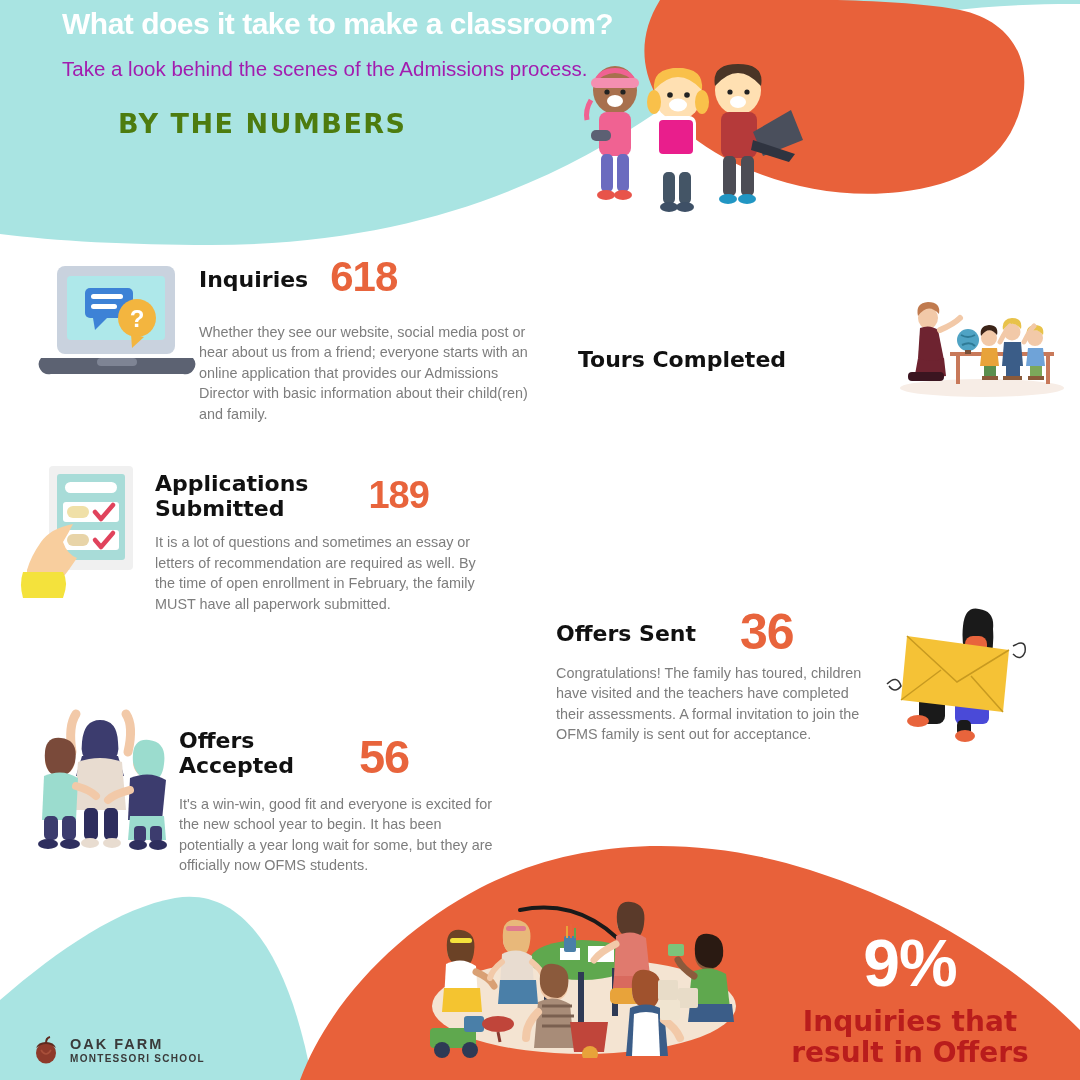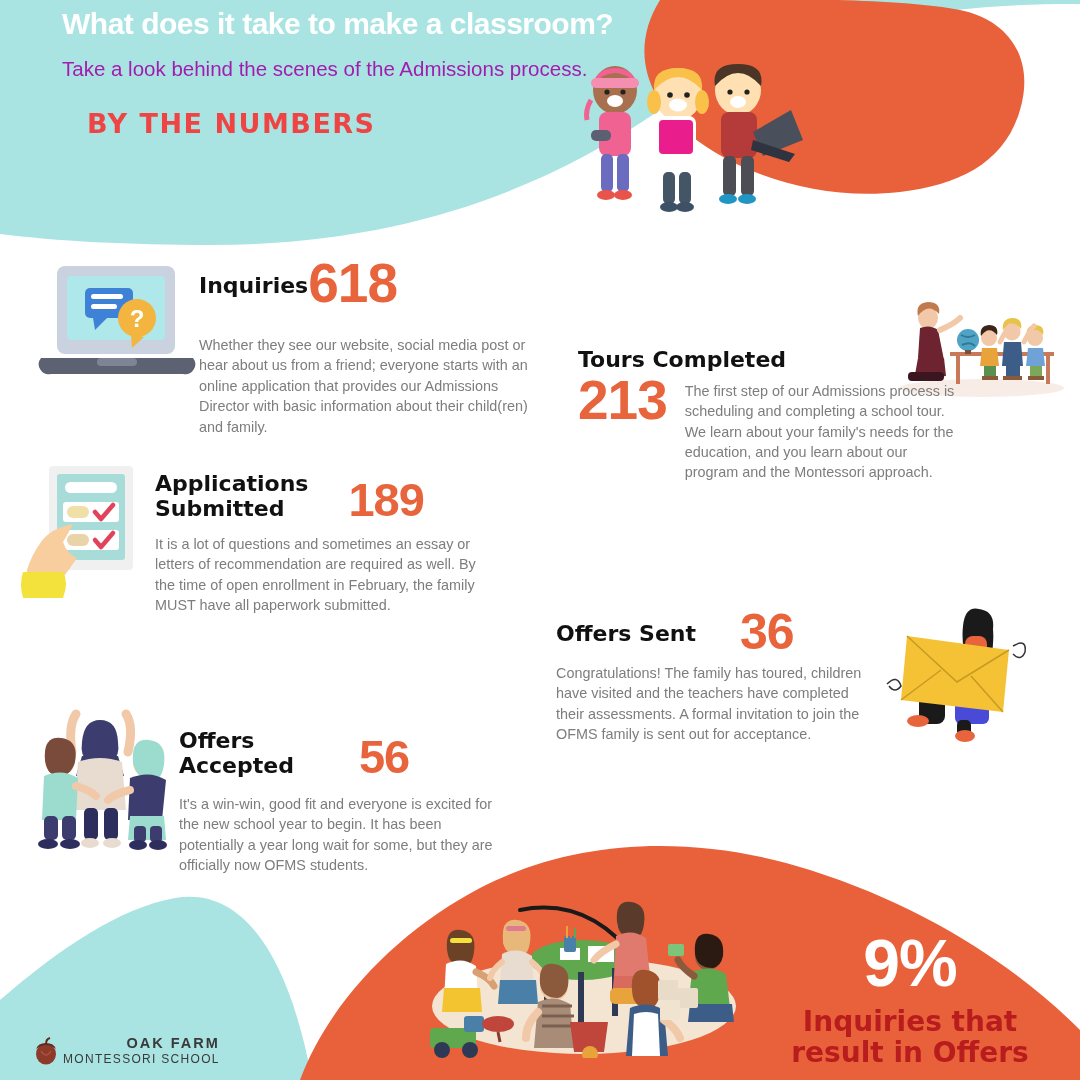--- a/index.html
+++ b/index.html
@@ -19,53 +19,53 @@
   .header-text { position:absolute; left:62px; top:8px; width:560px; z-index:6; }
   .title {
     font-size:30px; font-weight:bold; color:#ffffff; line-height:1.05;
     letter-spacing:-0.5px;
   }
   .subtitle {
     margin-top:16px; font-size:20.5px; color:#a21caf; line-height:1.3;
     font-weight:400;
   }
   .bythenumbers {
-    margin-top:26px; margin-left:25px; font-size:27px; color:#ef4444;
+    margin-top:26px; margin-left:56px; font-size:27px; color:#4d7c0f;
     font-family:"DejaVu Sans", sans-serif; font-weight:bold; letter-spacing:1.5px;
   }
 
   
   .stat { position:absolute; z-index:5; }
   .stat-head { display:flex; align-items:center; }
   .stat-label {
     font-family:"DejaVu Sans", sans-serif; font-weight:bold;
     color:#111111; font-size:22px; line-height:1.12; white-space:pre-line;
   }
   .stat-num {
     font-size:54px; font-weight:bold; color:#E8643C; line-height:1;
     letter-spacing:-1px;
   }
   .stat-body {
     font-size:14.4px; color:#7d7d7d; line-height:1.42; margin-top:6px;
   }
 
   
   #stat-inquiries  { left:199px; top:262px; width:340px; }
-  #stat-inquiries .stat-num { font-size:55px; margin-top:-6px; }
+  #stat-inquiries .stat-num { font-size:42px; margin-left:22px; margin-top:-6px; }
   #stat-inquiries .stat-body { width:330px; margin-top:24px; }
 
   #stat-tours { left:578px; top:348px; width:400px; }
   #stat-tours .stat-label { font-size:22px; }
   #stat-tours .row2 { display:flex; align-items:flex-start; margin-top:2px; }
   #stat-tours .stat-num { font-size:55px; margin-top:-2px; }
   #stat-tours .stat-body { margin-left:18px; width:275px; margin-top:6px; }
 
   #stat-apps { left:155px; top:472px; width:360px; }
   #stat-apps .stat-head { align-items:flex-start; }
-  #stat-apps .stat-num { font-size:47px; margin-left:40px; margin-top:4px; }
+  #stat-apps .stat-num { font-size:38px; margin-left:60px; margin-top:4px; }
   #stat-apps .stat-body { width:340px; margin-top:11px; }
 
   #stat-offers-sent { left:556px; top:611px; width:370px; }
   #stat-offers-sent .stat-num { font-size:50px; margin-left:44px; margin-top:-4px; }
   #stat-offers-sent .stat-body { width:310px; margin-top:6px; }
 
   #stat-offers-acc { left:179px; top:729px; width:350px; }
   #stat-offers-acc .stat-head { align-items:flex-start;gap:32px; }
   #stat-offers-acc .stat-num { font-size:47px; margin-left:33px; margin-top:4px; }
   #stat-offers-acc .stat-body { width:320px; margin-top:14px; }
@@ -76,26 +76,26 @@
     font-size:66px; font-weight:bold; color:#ffffff; line-height:1;
     letter-spacing:-1px;
   }
   .pct-caption {
     margin-top:10px; font-family:"DejaVu Sans", sans-serif; font-weight:bold;
     color:#b91c1c; font-size:28px; line-height:1.12; white-space:pre-line;
   }
 
   
   .logo { position:absolute; left:33px; top:1036px; display:flex; align-items:center; z-index:8; }
-  .logo-text { margin-left:4px;text-align:right; }
+  .logo-text { margin-left:11px; }
   .logo-name {
     font-size:14.5px; font-weight:bold; color:#3a3a3a; letter-spacing:2px; line-height:1;
   }
   .logo-sub {
-    font-size:12px; font-weight:normal; color:#3a3a3a; letter-spacing:1.3px;
+    font-size:10px; font-weight:bold; color:#3a3a3a; letter-spacing:1.3px;
     margin-top:2.5px; line-height:1;
   }
 
   .illus { position:absolute; z-index:4; }
 </style>
 </head>
 <body>
 
 <div class="stage">
 
@@ -226,24 +226,20 @@
         <path d="M137,34 q8,-11 16,-1 q2,-10 -8,-10 q-10,1 -8,11z" fill="#E8C24A"></path>
       <path d="M138,46 h15 l2,18 h-19z" fill="#6FA3D8"></path>
         <rect x="140" y="64" width="12" height="14" fill="#7CA85A"></rect>
       <rect x="138" y="74" width="16" height="4" fill="#8A5A3A"></rect>
       <path d="M110,40 q6,-12 10,-16 M134,40 q6,-12 10,-16" stroke="#F2C9A8" stroke-width="5" fill="none" stroke-linecap="round"></path>
     </g>
   </svg>
 
   <div class="stat" id="stat-tours">
     <div class="stat-label">Tours Completed</div>
-    <div class="row2">
-      <div class="stat-num">213</div>
-      <div class="stat-body">The first step of our Admissions process is scheduling and completing a school tour. We learn about your family's needs for the education, and you learn about our program and the Montessori approach.</div>
-    </div>
   </div>
 
   <svg class="illus" style="left:15px; top:462px; width:135px; height:138px;" viewBox="0 0 135 138">
     <rect x="34" y="4" width="84" height="104" rx="4" fill="#F0F0F0"></rect>
     <rect x="42" y="12" width="68" height="86" rx="3" fill="#A8DCD8"></rect>
     <rect x="50" y="20" width="52" height="11" rx="5.5" fill="#FFFFFF"></rect>
     <rect x="48" y="40" width="56" height="20" rx="3" fill="#FFFFFF"></rect>
     <rect x="52" y="44" width="22" height="12" rx="6" fill="#F0E0A8"></rect>
     <path d="M80,50 l6,7 l12,-14" stroke="#E0435C" stroke-width="4.5" fill="none" stroke-linecap="round" stroke-linejoin="round"></path>
     <rect x="48" y="68" width="56" height="20" rx="3" fill="#FFFFFF"></rect>

